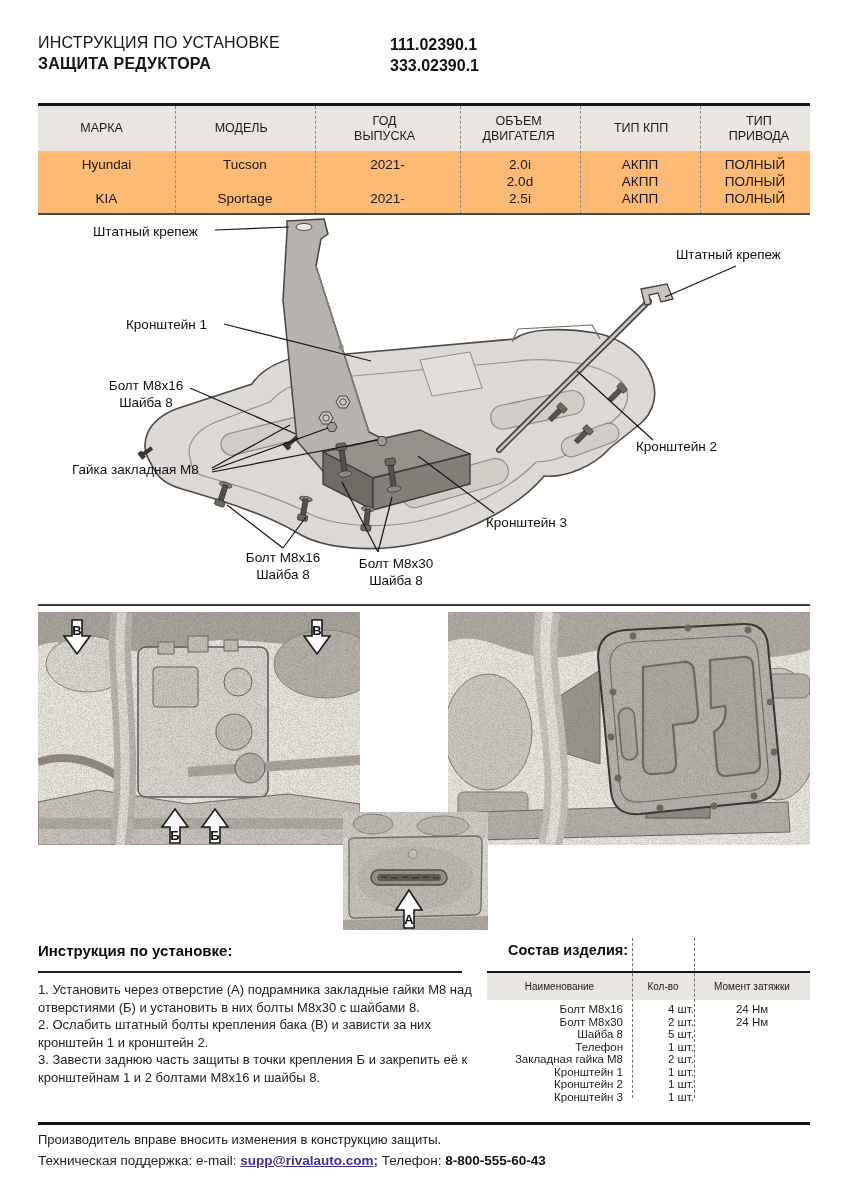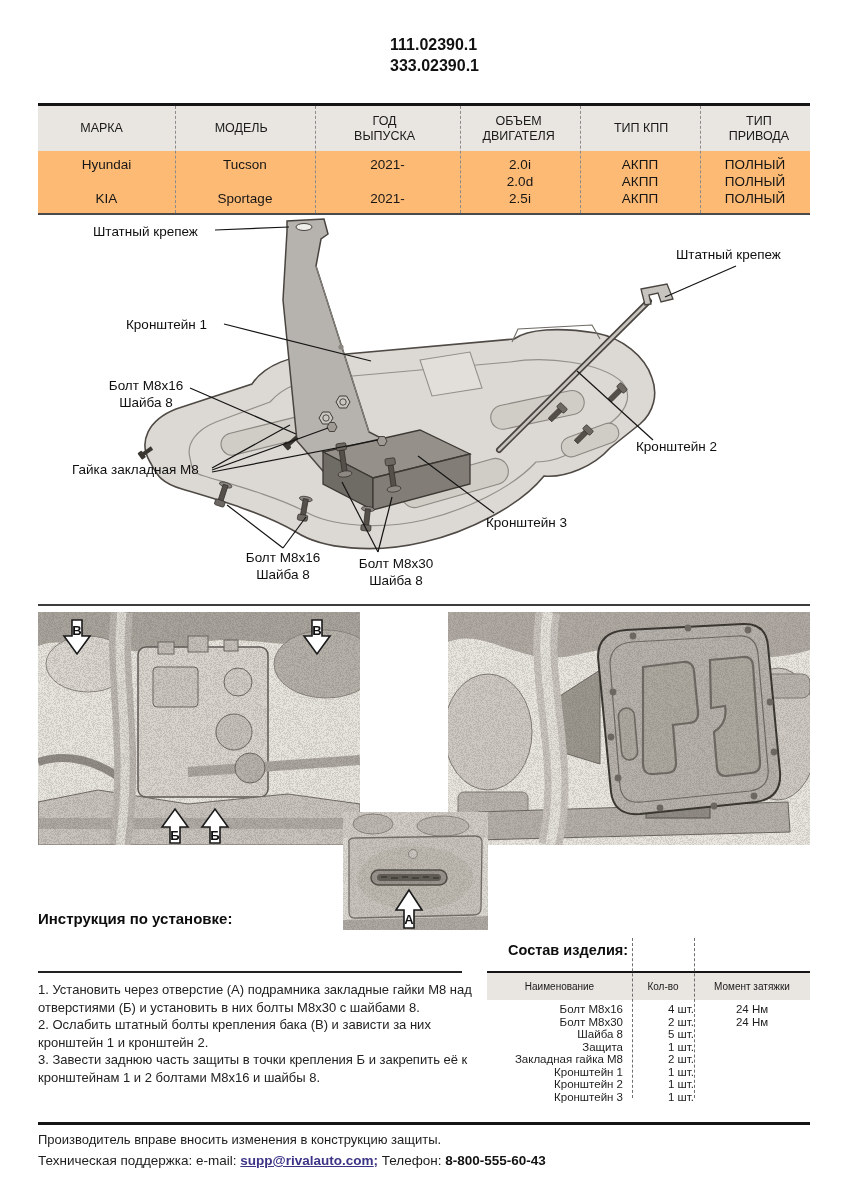--- a/index.html
+++ b/index.html
@@ -20,21 +20,21 @@
   .vrow .cell{display:flex;align-items:center;justify-content:center;font-size:13.5px;color:#161616;}
   .c0{width:137px}.c1{width:140px}.c2{width:145px}.c3{width:120px}.c4{width:120px}.c5{width:110px}
   .vsep{position:absolute;top:0;bottom:0;border-left:1px dashed #8b8b8b;}
   
   .dlabel{position:absolute;font-size:13.5px;color:#0f0f0f;white-space:nowrap;line-height:17px;}
   .dlabel.ctr{text-align:center;}
   
   .photo{position:absolute;}
   svg text{font-family:"Liberation Sans",sans-serif;}
   
-  .inst-head{position:absolute;left:38px;top:910px;font-size:15px;font-weight:bold;color:#0d0d0d;}
+  .inst-head{position:absolute;left:38px;top:942px;font-size:15px;font-weight:bold;color:#0d0d0d;}
   .inst-rule{position:absolute;left:38px;top:971px;width:424px;border-top:2px solid #222;}
   .inst-steps{position:absolute;left:38px;top:981px;width:446px;font-size:13px;line-height:17.5px;color:#222;}
   .inst-steps p{margin:0;}
   .parts-head{position:absolute;left:508px;top:942px;font-size:14.5px;font-weight:bold;color:#0d0d0d;}
   .ptable{position:absolute;left:487px;top:971px;width:323px;}
   .phead{display:flex;height:27px;background:#e9e6e2;border-top:2px solid #151515;}
   .phead .cell{display:flex;align-items:center;justify-content:center;font-size:10px;color:#1a1a1a;}
   .pbody{padding-top:3px;}
   .prow{display:flex;height:12.5px;}
   .prow .cell{font-size:11.5px;line-height:12.5px;color:#1d1d1d;}
@@ -60,20 +60,24 @@
       <feComponentTransfer in="a" result="a2">
         <feFuncA type="discrete" tableValues="0 0 0 0.55 0 0 0.75 0"></feFuncA>
       </feComponentTransfer>
       <feComposite in="SourceGraphic" in2="a2" operator="in"></feComposite>
     </filter>
   </defs>
 </svg>
 
 <div class="page">
 
+  <div class="doc-title">
+    <div class="l1">ИНСТРУКЦИЯ ПО УСТАНОВКЕ</div>
+    <div class="l2">ЗАЩИТА РЕДУКТОРА</div>
+  </div>
   <div class="part-numbers">
     <div>111.02390.1</div>
     <div>333.02390.1</div>
   </div>
 
   <div class="vtable">
     <div class="vhead">
       <div class="cell c0">МАРКА</div>
       <div class="cell c1">МОДЕЛЬ</div>
       <div class="cell c2">ГОД
@@ -377,21 +381,21 @@
         <div class="cell p0">Болт М8х30</div>
         <div class="cell p1">2 шт.</div>
         <div class="cell p2">24 Нм</div>
       </div>
       <div class="prow">
         <div class="cell p0">Шайба 8</div>
         <div class="cell p1">5 шт.</div>
         <div class="cell p2"></div>
       </div>
       <div class="prow">
-        <div class="cell p0">Защита</div>
+        <div class="cell p0">Телефон</div>
         <div class="cell p1">1 шт.</div>
         <div class="cell p2"></div>
       </div>
       <div class="prow">
         <div class="cell p0">Закладная гайка М8</div>
         <div class="cell p1">2 шт.</div>
         <div class="cell p2"></div>
       </div>
       <div class="prow">
         <div class="cell p0">Кронштейн 1</div>

